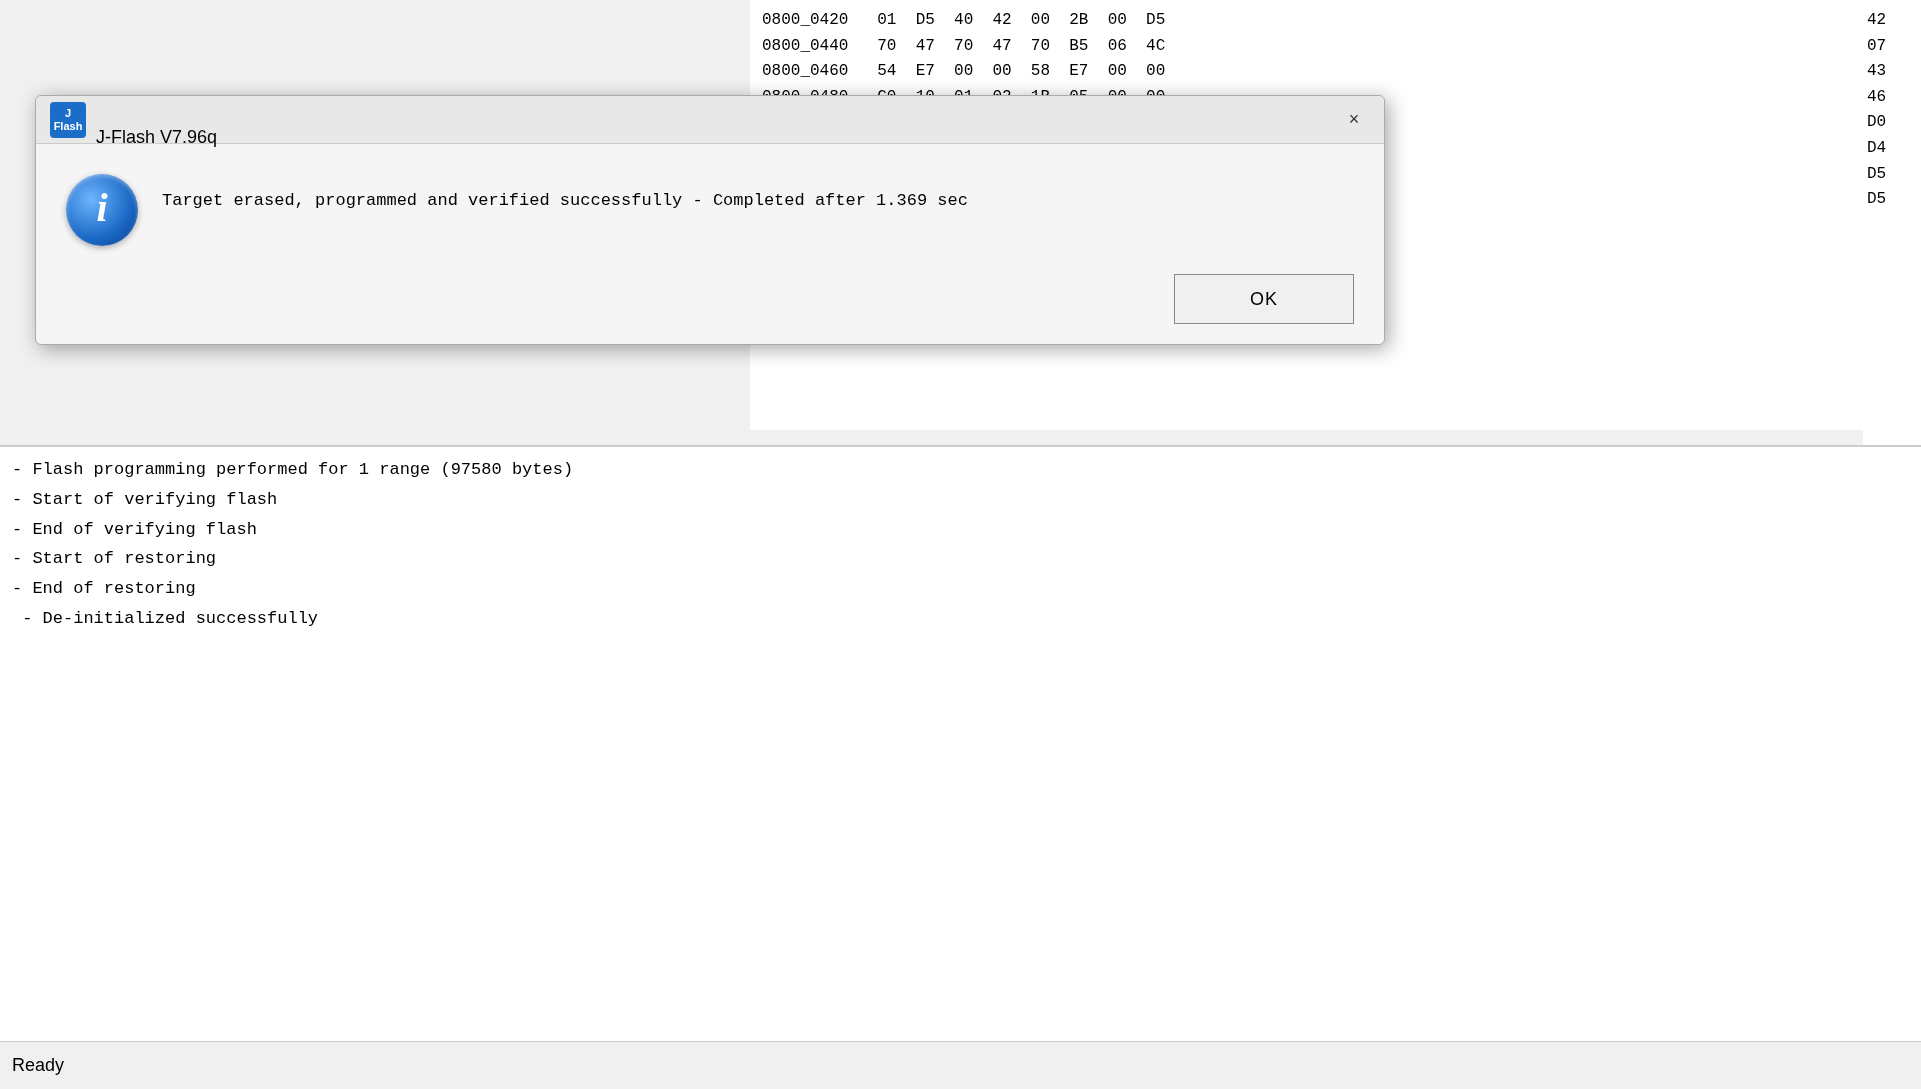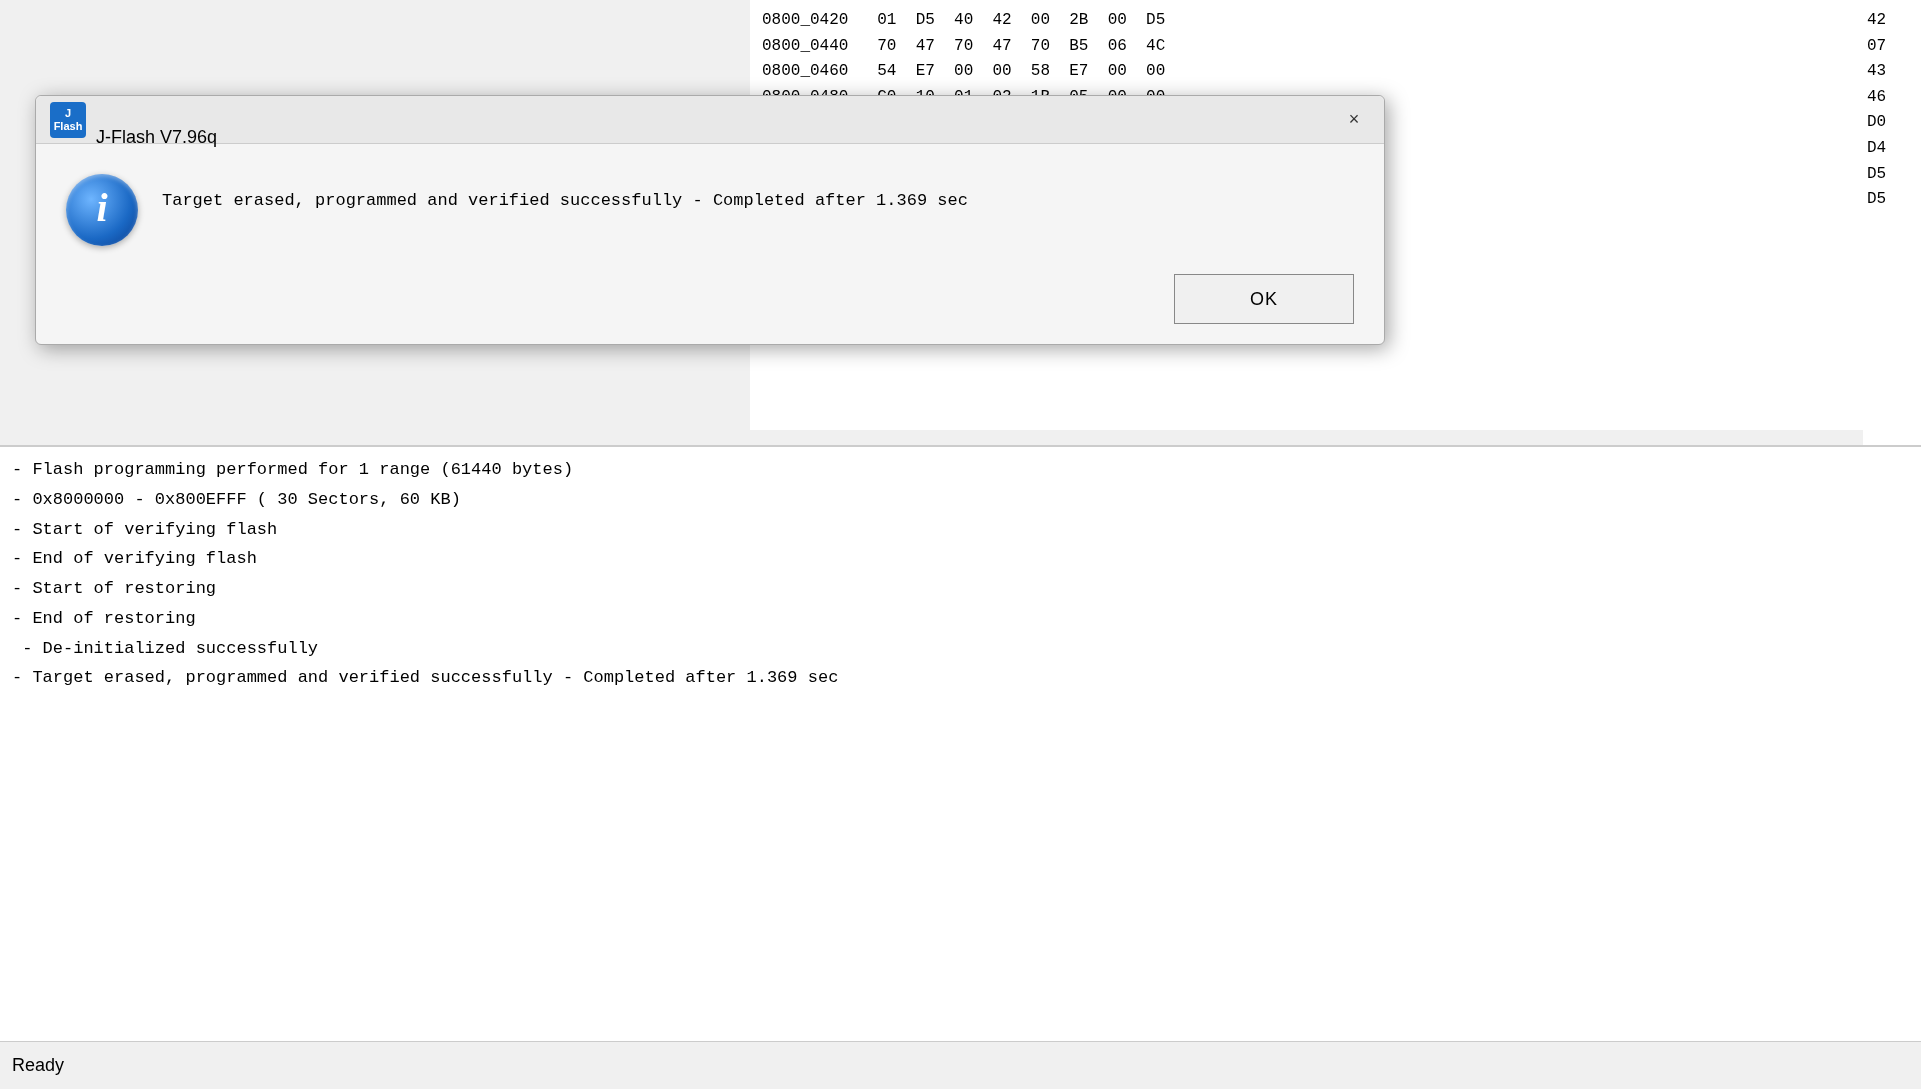--- a/index.html
+++ b/index.html
@@ -258,26 +258,24 @@
     <div class="dialog-message">Target erased, programmed and verified successfully - Completed after 1.369 sec</div>
   </div>
 
   <div class="dialog-footer">
     <button class="ok-button">OK</button>
   </div>
 </div>
 
 <div class="log-area">
   <div class="log-content">
-    <div class="log-line">- Flash programming performed for 1 range (61440 bytes)</div>
-    <div class="log-line">- 0x8000000 - 0x800EFFF ( 30 Sectors, 60 KB)</div>
+    <div class="log-line">- Flash programming performed for 1 range (97580 bytes)</div>
     <div class="log-line">- Start of verifying flash</div>
     <div class="log-line">- End of verifying flash</div>
     <div class="log-line">- Start of restoring</div>
     <div class="log-line">- End of restoring</div>
     <div class="log-line">&nbsp;- De-initialized successfully</div>
-    <div class="log-line">- Target erased, programmed and verified successfully - Completed after 1.369 sec</div>
   </div>
 </div>
 
 <div class="status-bar">
   <span>Ready</span>
 </div>
 
 </body></html>

